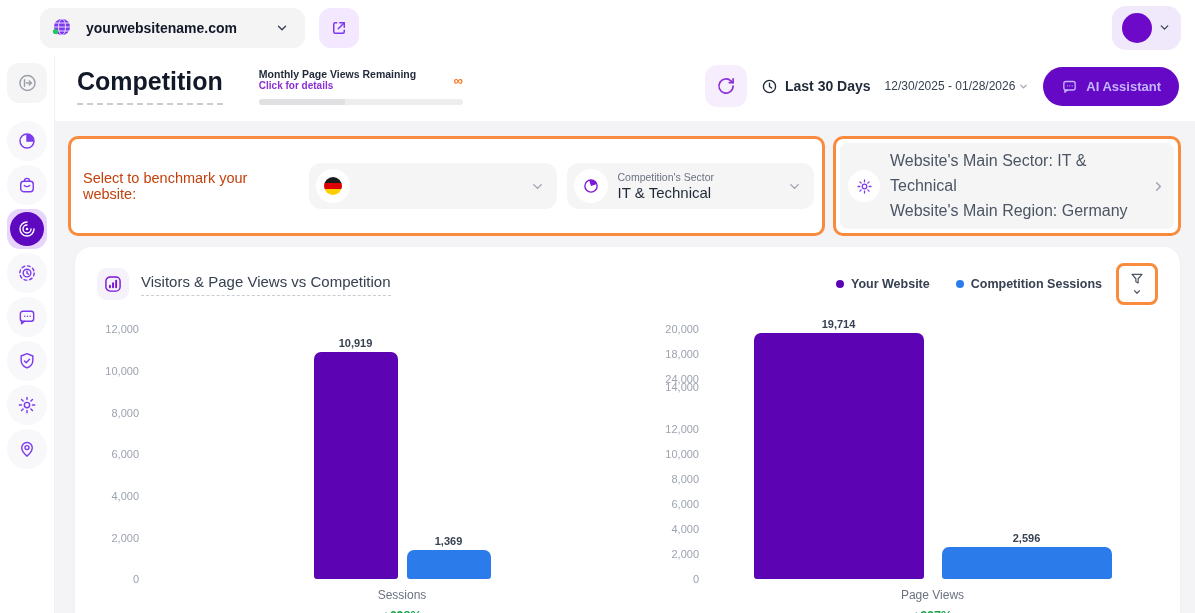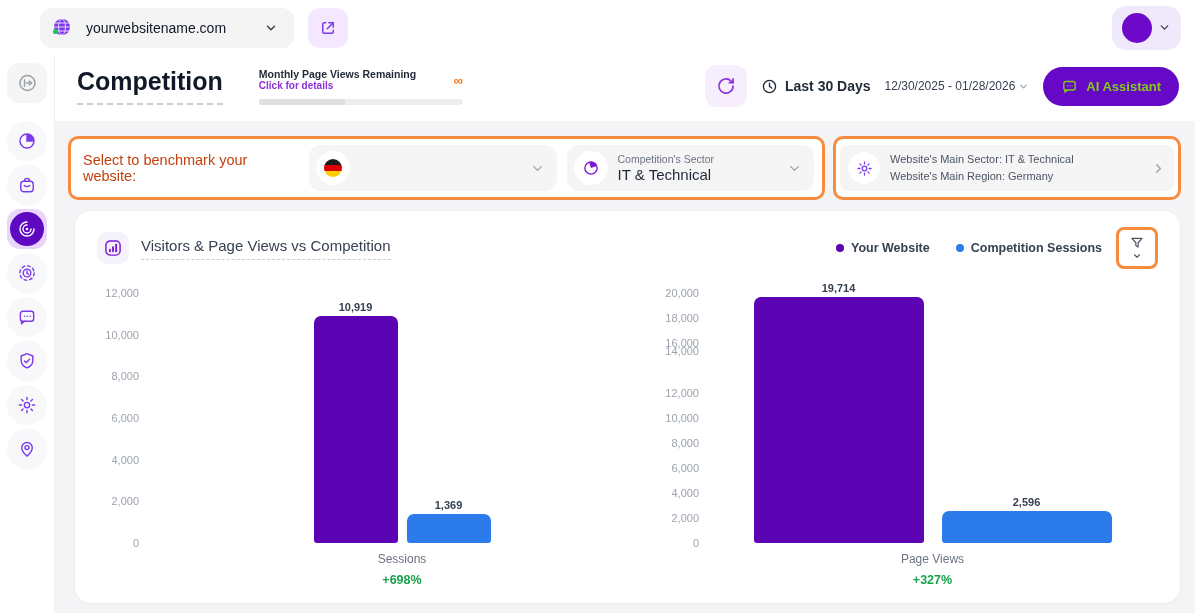--- a/index.html
+++ b/index.html
@@ -3,21 +3,21 @@
 <meta charset="utf-8">
 <style>
   * { margin:0; padding:0; box-sizing:border-box; }
   html,body { width:1195px; height:613px; }
   body { font-family:"Liberation Sans", sans-serif; background:#f4f4f6; overflow:hidden; color:#1f2937; }
   svg { display:block; }
 
   
   .topbar { height:55px; background:#fff; display:flex; align-items:center; padding:0 14px 0 40px; }
   .domain-pill { display:flex; align-items:center; gap:12px; background:#f4f4f5; border-radius:12px; height:40px; padding:0 16px 0 10px; cursor:pointer; }
-  .domain-pill .label { font-size:14px; font-weight:400; color:#111827; }
+  .domain-pill .label { font-size:14px; font-weight:700; color:#111827; }
   .chev { color:#374151; }
   .chev-gray { color:#9ca3af; }
   .icon-btn { width:40px; height:40px; border-radius:12px; background:#f3e8ff; color:#7c3aed; display:grid; place-items:center; margin-left:14px; cursor:pointer; border:none; }
   .avatar-pill { margin-left:auto; background:#f0e9fb; border-radius:14px; height:44px; display:flex; align-items:center; gap:6px; padding:0 10px; cursor:pointer; }
   .avatar-circle { width:30px; height:30px; border-radius:50%; background:#6d09c8; }
 
   
   .layout { display:flex; height:558px; }
   .sidebar { width:55px; background:#fff; display:flex; flex-direction:column; align-items:center; padding-top:8px; flex:0 0 55px; border-right:1px solid #f1f1f3; }
   .sidebar-toggle { width:40px; height:40px; border-radius:12px; background:#f5f5f6; color:#9aa0a8; display:grid; place-items:center; cursor:pointer; margin-bottom:16px; }
@@ -35,36 +35,36 @@
   .pv-title { font-size:10.5px; font-weight:700; color:#1f2937; }
   .pv-link { font-size:10px; font-weight:700; color:#8b2fd6; cursor:pointer; }
   .pv-inf { color:#f97316; font-weight:700; font-size:13px; line-height:1; margin-top:6px; }
   .pv-bar { margin-top:8px; height:6px; border-radius:3px; background:#ededee; overflow:hidden; }
   .pv-fill { height:100%; width:42%; background:#e0e0e2; }
   .header-right { margin-left:auto; display:flex; align-items:center; gap:14px; }
   .refresh-btn { width:42px; height:42px; border-radius:12px; background:#f6eefd; color:#8b2fd6; display:grid; place-items:center; border:none; cursor:pointer; }
   .period { display:flex; align-items:center; gap:7px; color:#1f2937; cursor:pointer; }
   .period-label { font-size:14px; font-weight:700; }
   .daterange { display:flex; align-items:center; gap:3px; font-size:12px; color:#374151; cursor:pointer; }
-  .ai-btn { display:flex; align-items:center; gap:8px; background:#6609c6; color:#84cc16; border:none; border-radius:22px; padding:11px 18px; font-size:13px; font-weight:700; cursor:pointer; font-family:inherit; }
+  .ai-btn { display:flex; align-items:center; gap:8px; background:#6609c6; color:#c4b5fd; border:none; border-radius:22px; padding:11px 18px; font-size:13px; font-weight:700; cursor:pointer; font-family:inherit; }
 
   
   .benchmark-row { display:flex; gap:8px; padding:15px 14px 0 13px; }
   .orange-box { border:3px solid #f88b3d; border-radius:10px; background:#fff; display:flex; align-items:center; }
   .bench-main { flex:0 0 757px; padding:6px 8px 6px 12px; gap:10px; }
   .bench-prompt { font-size:14.5px; font-weight:500; color:#c2410c; flex:0 0 216px; }
   .dd { display:flex; align-items:center; gap:10px; background:#f5f5f6; border-radius:12px; padding:6px 12px 6px 7px; flex:1; cursor:pointer; }
   .dd-icon { width:34px; height:34px; border-radius:50%; background:#fff; display:grid; place-items:center; flex:0 0 34px; }
   .dd-label { font-size:10.5px; color:#6b7280; }
   .dd-value { font-size:15px; color:#1f2937; margin-top:1px; }
   .dd .chev-gray { margin-left:auto; }
   .bench-info { flex:1; padding:4px; }
   .info-pill { display:flex; align-items:center; gap:10px; background:#f5f5f6; border-radius:8px; padding:6px 8px; width:100%; cursor:pointer; }
   .info-icon { width:32px; height:32px; border-radius:50%; background:#fff; color:#7c3aed; display:grid; place-items:center; flex:0 0 32px; }
-  .info-line { font-size:11px; color:#4b5563; line-height:1.55; }
+  .info-line { font-size:16px; color:#4b5563; line-height:1.55; }
   .info-pill .chev-gray { margin-left:auto; }
 
   
   .card { background:#fff; border-radius:16px; margin:11px 15px 10px 20px; flex:1; padding:16px 22px 6px 22px; box-shadow:0 1px 3px rgba(0,0,0,.05); }
   .card-head { display:flex; align-items:center; }
   .card-icon { width:32px; height:32px; border-radius:10px; background:#f6f2fb; color:#7c16d9; display:grid; place-items:center; }
   .card-title { margin-left:12px; font-size:15px; font-weight:500; color:#374151; border-bottom:1px dashed #c9cdd3; padding-bottom:5px; }
   .legend { margin-left:auto; display:flex; align-items:center; gap:26px; margin-right:14px; }
   .legend-item { display:flex; align-items:center; gap:7px; cursor:pointer; }
   .legend-dot { width:8px; height:8px; border-radius:50%; }
@@ -400,21 +400,21 @@
                 </div>
                 <div class="group-cat">Sessions</div>
                 <div class="group-delta">+698%</div>
               </div>
             </div>
           </div>
           <div class="chart-panel panel-1">
             <div class="y-axis">
               <span class="tick" style="top: 0px;">20,000</span>
               <span class="tick" style="top: 25px;">18,000</span>
-              <span class="tick" style="top: 50px;">16,000</span>
+              <span class="tick" style="top: 50px;">24,000</span>
               <span class="tick" style="top: 58px;">14,000</span>
               <span class="tick" style="top: 100px;">12,000</span>
               <span class="tick" style="top: 125px;">10,000</span>
               <span class="tick" style="top: 150px;">8,000</span>
               <span class="tick" style="top: 175px;">6,000</span>
               <span class="tick" style="top: 200px;">4,000</span>
               <span class="tick" style="top: 225px;">2,000</span>
               <span class="tick" style="top: 250px;">0</span>
             </div>
             <div class="plot">

